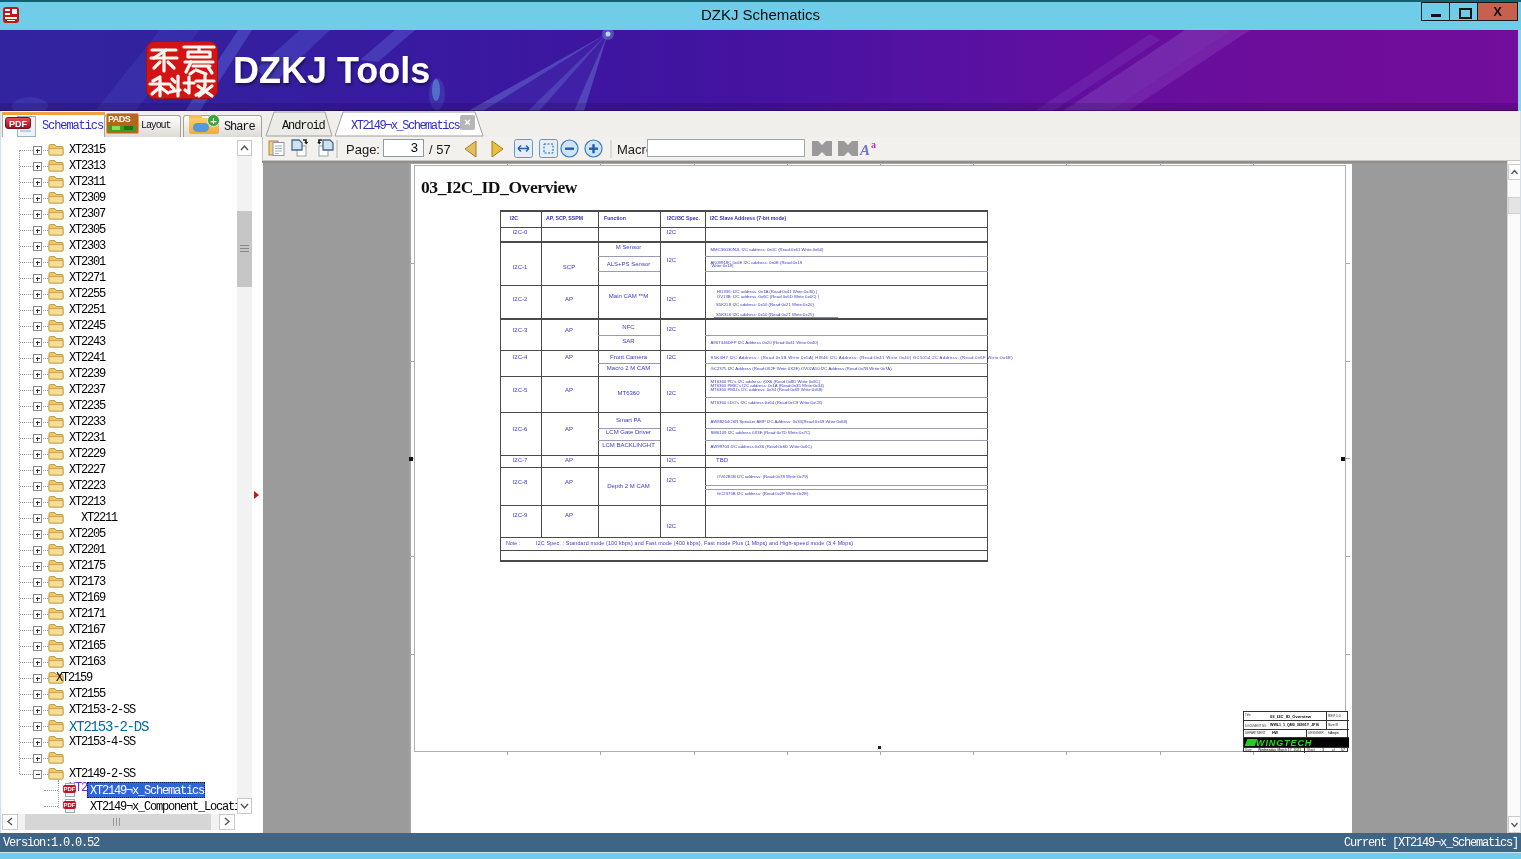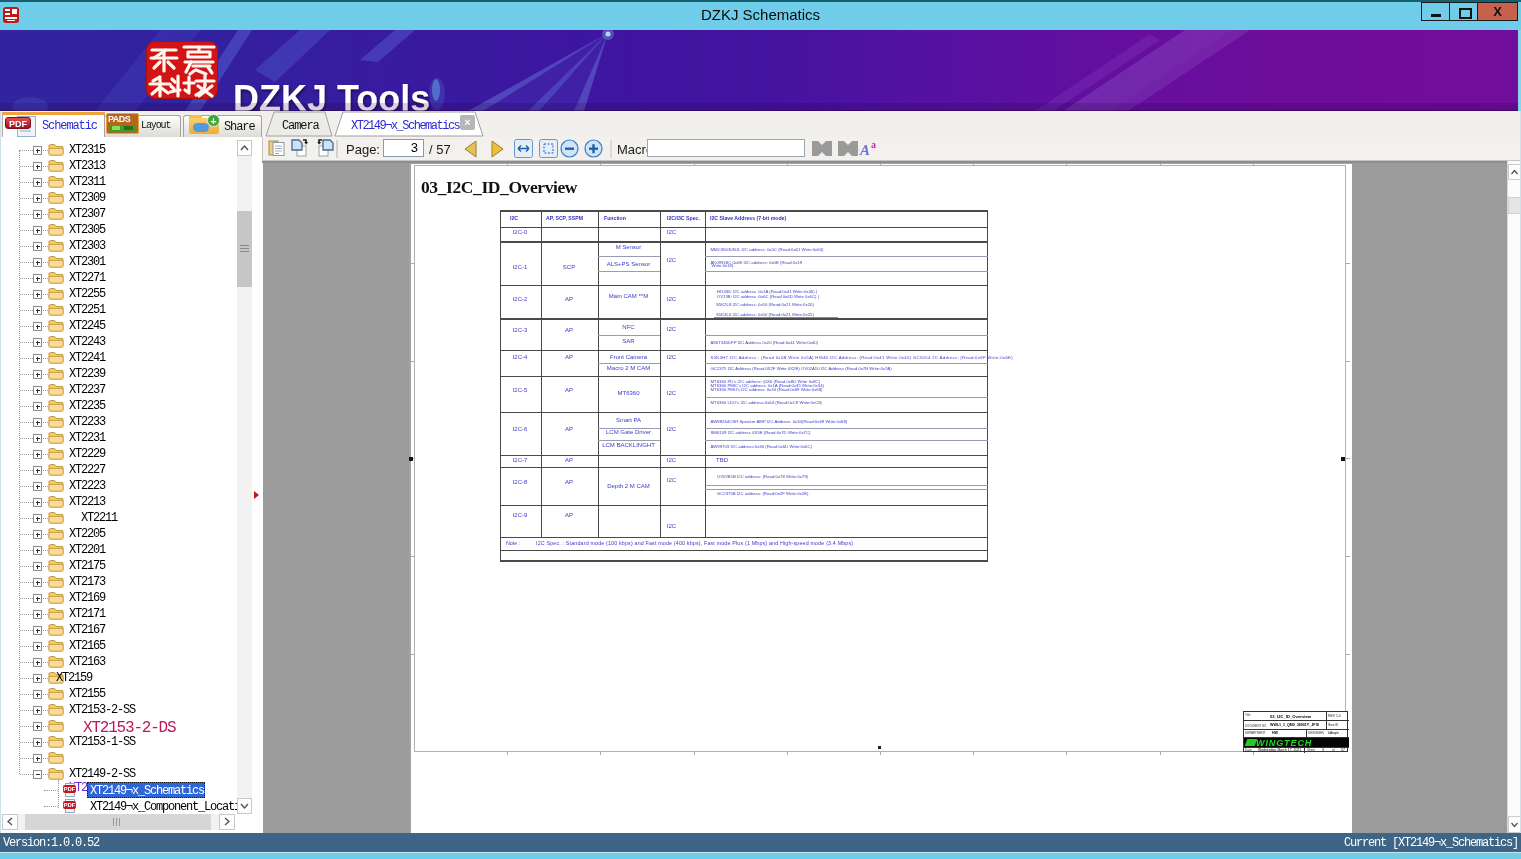--- a/index.html
+++ b/index.html
@@ -78,30 +78,30 @@
   <path d="M38 42 H48"></path>
   <path d="M43 36 V52 M43 52 L39 49"></path>
   <path d="M50 40 H68"></path>
   <path d="M59 35 V44"></path>
   <path d="M59 44 C59 48 54 52 50 54"></path>
   <path d="M52 45 L66 55"></path>
   <path d="M66 45 L53 55"></path>
  </g>
 </svg>
 </div>
-<div class="abs" style="left:233px;top:20.4px;font-size:36px;font-weight:bold;color:#ffffff;text-shadow:1px 2px 3px rgba(0,0,0,0.5);margin-top:28px;">DZKJ Tools</div>
+<div class="abs" style="left:233px;top:20.4px;font-size:36px;font-weight:bold;color:#ffffff;text-shadow:1px 2px 3px rgba(0,0,0,0.5);">DZKJ Tools</div>
 </div>
 
 <div class="abs" style="left:1518px;top:30px;width:3px;height:81px;background:#85d5ec;"></div>
 <div class="abs" style="left:0;top:103px;width:1518px;height:8px;background:rgba(25,0,55,0.18);"></div>
 <div class="abs" style="left:0;top:110px;width:1518px;height:1px;background:rgba(35,0,70,0.45);"></div>
 <div class="abs" style="left:0;top:111px;width:1521px;height:26px;background:#f0efec;"></div>
 
 <div class="abs" style="left:2px;top:112px;width:103px;height:25px;background:#ffffff;border-left:1px solid #b0aca4;border-right:1px solid #b0aca4;border-top:3px solid #f0a23c;box-sizing:border-box;"></div>
-<div class="abs mono" style="left:42px;top:119px;font-size:12px;letter-spacing:-1.1px;color:#2a2ad0;">Schematic</div>
+<div class="abs mono" style="left:42px;top:119px;font-size:12px;letter-spacing:-1.1px;color:#2a2ad0;">Schematics</div>
 
 <div class="abs" style="left:17px;top:116px;width:17px;height:19px;background:#eef3f8;border:1px solid #9ab0c8;">
   <div class="abs" style="left:2px;top:9px;width:11px;height:2px;background:#b8cfe4;"></div>
   <div class="abs" style="left:2px;top:13px;width:11px;height:2px;background:#b8cfe4;"></div>
 </div>
 <div class="abs" style="left:5px;top:117px;width:26px;height:12px;background:linear-gradient(#e05050,#a01020);border-radius:3px;border:1px solid #801018;color:#fff;font-size:9px;font-weight:bold;text-align:center;line-height:12px;box-sizing:border-box;">PDF</div>
 
 <div class="abs" style="left:104px;top:115px;width:77px;height:22px;background:linear-gradient(#fdfdfd,#dedbd6);border:1px solid #a6a29a;border-bottom:none;border-radius:3px 3px 0 0;box-sizing:border-box;"></div>
 <div class="abs mono" style="left:141px;top:120px;font-size:10px;letter-spacing:-1.1px;color:#111;">Layout</div>
 
@@ -119,21 +119,21 @@
  <div class="abs" style="left:0;top:0;width:13px;height:5px;background:#f3c04c;border-radius:2px 2px 0 0;"></div>
  <div class="abs" style="left:0;top:3px;width:30px;height:16px;background:linear-gradient(#f8cf6e,#eeae34);border-radius:2px;"></div>
  <div class="abs" style="left:4px;top:8px;width:16px;height:9px;background:#5599dd;border-radius:5px;"></div>
  <div class="abs" style="left:18px;top:-1px;width:13px;height:13px;background:#3aa53a;border-radius:50%;border:1px solid #e8e8e8;color:#fff;font-weight:bold;font-size:11px;line-height:13px;text-align:center;box-sizing:border-box;">+</div>
 </div>
 
 <svg class="abs" style="left:260px;top:111px;" width="240" height="26">
  <polygon points="6,25 14,1 65,1 72,25" fill="#ebebe8" stroke="#a0a0a0" stroke-width="1"></polygon>
  <polygon points="75,25 83,1 215,1 223,25" fill="#ffffff" stroke="#a0a0a0" stroke-width="1"></polygon>
 </svg>
-<div class="abs mono" style="left:282px;top:119px;font-size:12px;letter-spacing:-1.1px;color:#111;">Camera</div>
+<div class="abs mono" style="left:282px;top:119px;font-size:12px;letter-spacing:-1.1px;color:#111;">Android</div>
 <div class="abs mono" style="left:351px;top:119px;font-size:12px;letter-spacing:-1.5px;color:#2a2ad0;">XT2149¬x_Schematics</div>
 <div class="abs" style="left:460px;top:115px;width:15px;height:15px;background:#b6b6b6;border-radius:2px;color:#fff;font-size:11px;font-weight:bold;text-align:center;line-height:15px;">×</div>
 
 <div class="abs" style="left:262px;top:137px;width:1259px;height:24px;background:#f3f1ee;border-bottom:1px solid #c9c5bd;border-left:1px solid #c9c5bd;box-sizing:border-box;"></div>
 <svg class="abs" style="left:262px;top:137px;" width="640" height="24">
 
  <g>
   <rect x="7" y="4" width="9" height="14" fill="#eecf86" stroke="#b08838" stroke-width="1"></rect>
   <rect x="11" y="5.5" width="11" height="13" fill="#ffffff" stroke="#90989f" stroke-width="1"></rect>
   <line x1="13" y1="9" x2="20" y2="9" stroke="#9ab0c4" stroke-width="1"></line>
@@ -583,32 +583,32 @@
     <div class="abs" style="left:20px;top:589px;width:13px;height:1px;border-top:1px dotted #9a9a9a;"></div>
     <div class="abs" style="left:33px;top:585px;width:9px;height:9px;background:#fff;border:1px solid #8c8c8c;box-sizing:border-box;">
       <div class="abs" style="left:1.5px;top:3px;width:4px;height:1px;background:#303030;"></div>
       <div class="abs" style="left:3px;top:1.5px;width:1px;height:4px;background:#303030;"></div>
     </div>
     <div class="abs" style="left:43px;top:589px;width:5px;height:1px;border-top:1px dotted #9a9a9a;"></div>
     <svg width="16" height="13" class="abs" style="left:48px;top:582px">
       <path d="M1 3 Q1 1.5 2.5 1.5 L6.5 1.5 L8 3.5 L14 3.5 Q15 3.5 15 4.5 L15 11 Q15 12 14 12 L2 12 Q1 12 1 11 Z" fill="#f2c869" stroke="#c49a40" stroke-width="1"></path>
       <path d="M1 5.5 L15 5.5 L15 11 Q15 12 14 12 L2 12 Q1 12 1 11 Z" fill="#f9dc96" stroke="#c49a40" stroke-width="0.8"></path>
     </svg>
-    <div class="abs mono" style="left:83px;top:582px;font-size:16px;letter-spacing:-1.2px;color:#be185d;">XT2153-2-DS</div>
+    <div class="abs mono" style="left:69px;top:582px;font-size:14px;letter-spacing:-1.2px;color:#0369a1;">XT2153-2-DS</div>
     <div class="abs" style="left:20px;top:605px;width:13px;height:1px;border-top:1px dotted #9a9a9a;"></div>
     <div class="abs" style="left:33px;top:601px;width:9px;height:9px;background:#fff;border:1px solid #8c8c8c;box-sizing:border-box;">
       <div class="abs" style="left:1.5px;top:3px;width:4px;height:1px;background:#303030;"></div>
       <div class="abs" style="left:3px;top:1.5px;width:1px;height:4px;background:#303030;"></div>
     </div>
     <div class="abs" style="left:43px;top:605px;width:5px;height:1px;border-top:1px dotted #9a9a9a;"></div>
     <svg width="16" height="13" class="abs" style="left:48px;top:598px">
       <path d="M1 3 Q1 1.5 2.5 1.5 L6.5 1.5 L8 3.5 L14 3.5 Q15 3.5 15 4.5 L15 11 Q15 12 14 12 L2 12 Q1 12 1 11 Z" fill="#f2c869" stroke="#c49a40" stroke-width="1"></path>
       <path d="M1 5.5 L15 5.5 L15 11 Q15 12 14 12 L2 12 Q1 12 1 11 Z" fill="#f9dc96" stroke="#c49a40" stroke-width="0.8"></path>
     </svg>
-    <div class="abs mono" style="left:69px;top:598px;font-size:12px;letter-spacing:-1.2px;color:#000;">XT2153-1-SS</div>
+    <div class="abs mono" style="left:69px;top:598px;font-size:12px;letter-spacing:-1.2px;color:#000;">XT2153-4-SS</div>
     <div class="abs" style="left:20px;top:621px;width:13px;height:1px;border-top:1px dotted #9a9a9a;"></div>
     <div class="abs" style="left:33px;top:617px;width:9px;height:9px;background:#fff;border:1px solid #8c8c8c;box-sizing:border-box;">
       <div class="abs" style="left:1.5px;top:3px;width:4px;height:1px;background:#303030;"></div>
       <div class="abs" style="left:3px;top:1.5px;width:1px;height:4px;background:#303030;"></div>
     </div>
     <div class="abs" style="left:43px;top:621px;width:5px;height:1px;border-top:1px dotted #9a9a9a;"></div>
     <svg width="16" height="13" class="abs" style="left:48px;top:614px">
       <path d="M1 3 Q1 1.5 2.5 1.5 L6.5 1.5 L8 3.5 L14 3.5 Q15 3.5 15 4.5 L15 11 Q15 12 14 12 L2 12 Q1 12 1 11 Z" fill="#f2c869" stroke="#c49a40" stroke-width="1"></path>
       <path d="M1 5.5 L15 5.5 L15 11 Q15 12 14 12 L2 12 Q1 12 1 11 Z" fill="#f9dc96" stroke="#c49a40" stroke-width="0.8"></path>
     </svg>

